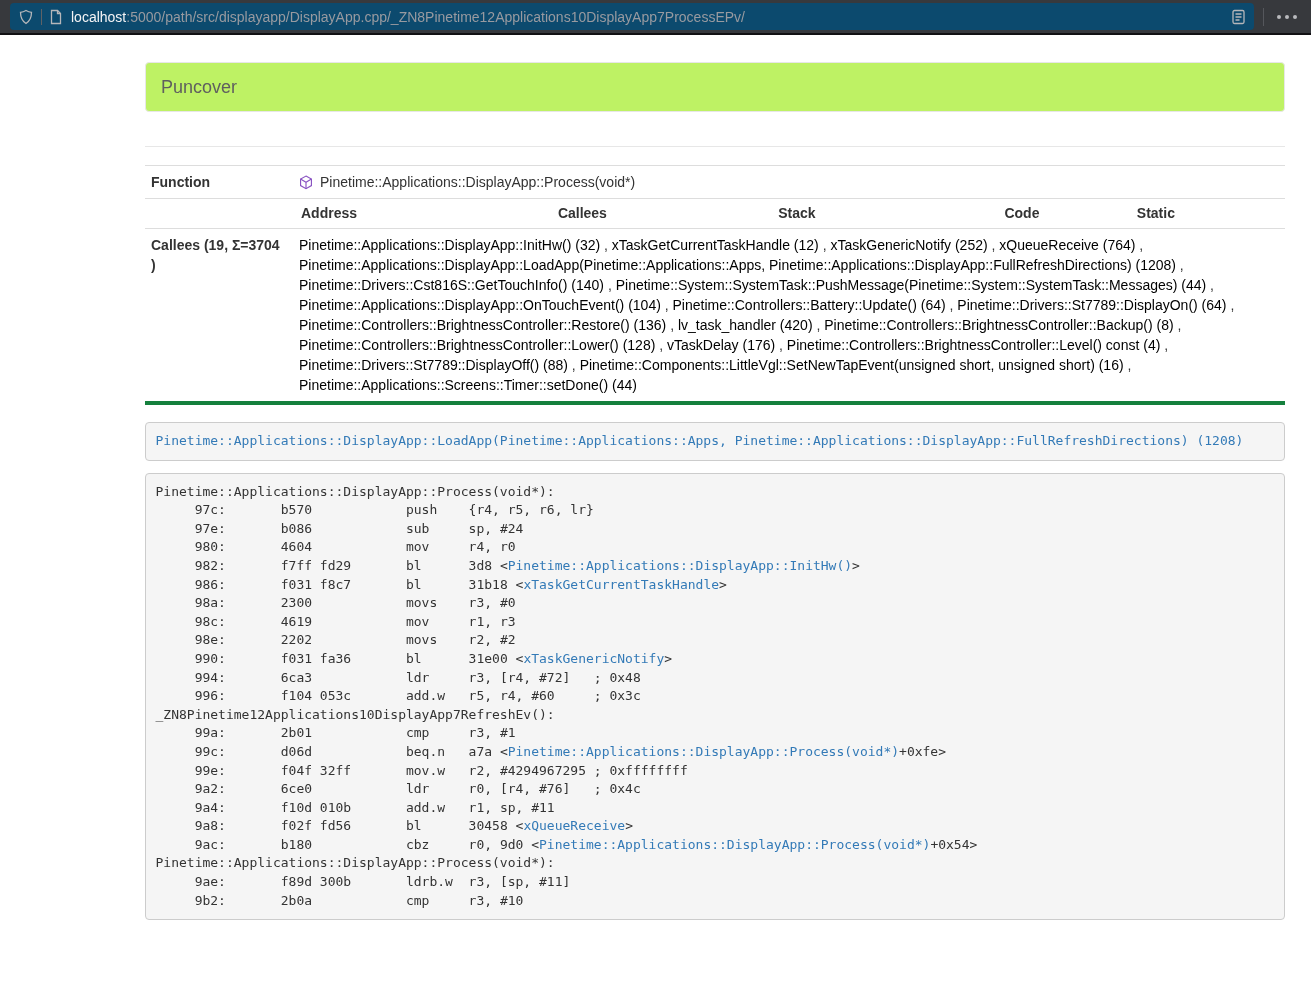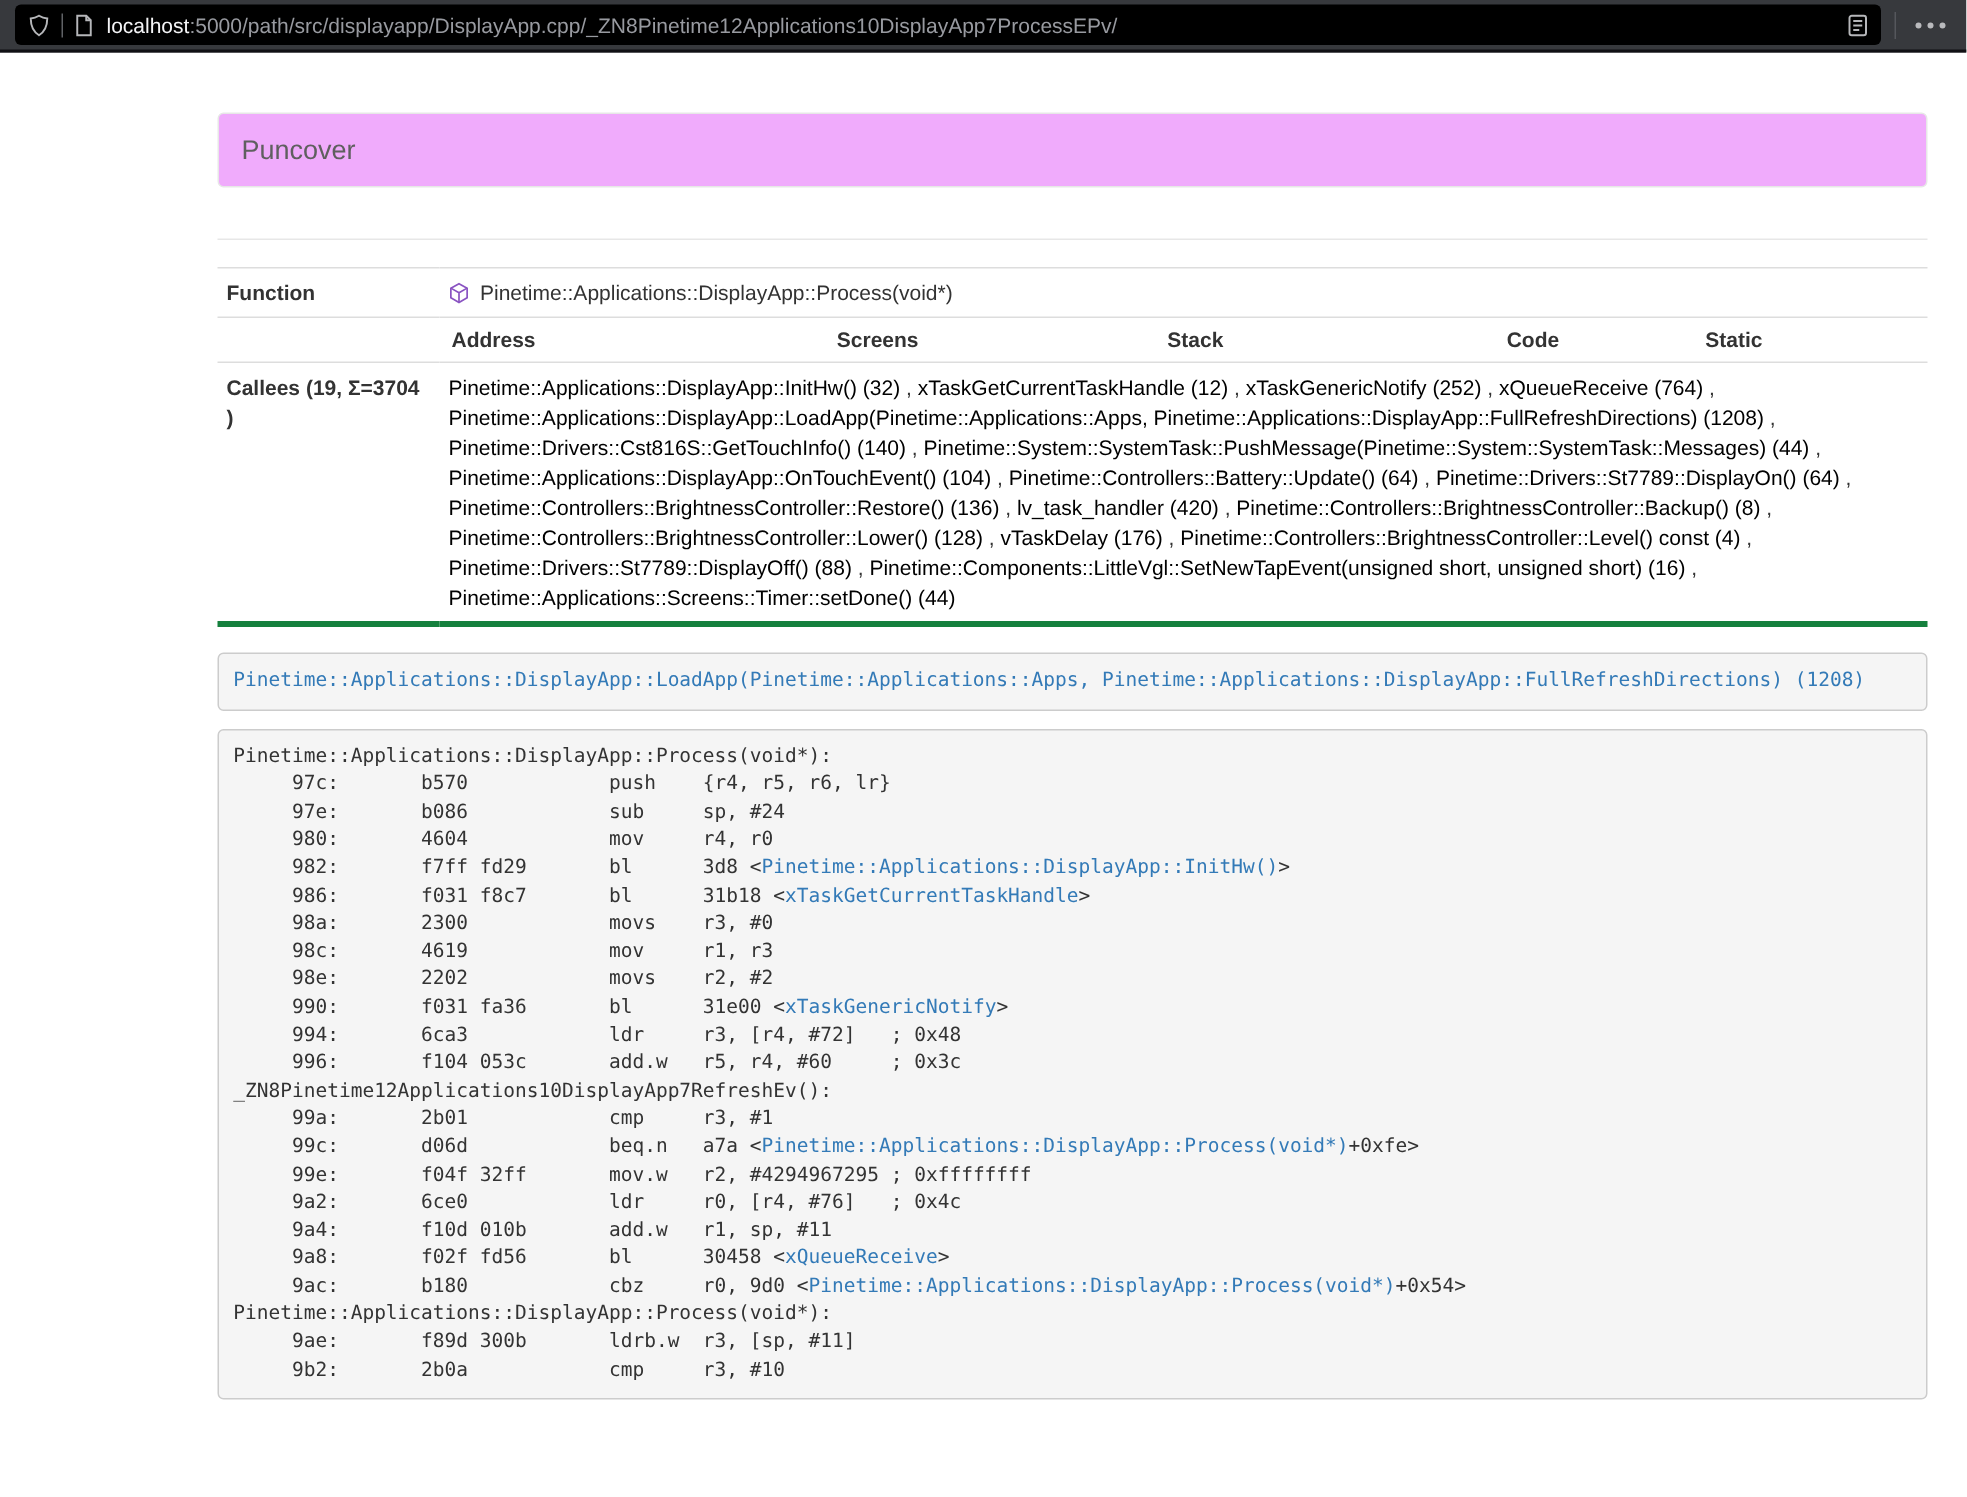--- a/index.html
+++ b/index.html
@@ -7,38 +7,38 @@
     width:1311px;height:998px;overflow:hidden;
     font-family:"Liberation Sans",sans-serif;
     font-size:14px;color:#333;background:#fff;
   }
   
   .browser-bar{
     height:35px;background:#37393d;border-bottom:2px solid #111114;
     display:flex;align-items:center;padding:0 10px;box-sizing:border-box;
   }
   .urlbar{
-    flex:1;height:27px;background:#000000;border-radius:4px;
+    flex:1;height:27px;background:#0c4a6e;border-radius:4px;
     display:flex;align-items:center;padding:0 8px;min-width:0;
   }
   .urlbar .vdiv{width:1px;height:16px;background:#606266;margin:0 7px;}
   .chrome-icon{flex:0 0 auto;display:block;}
   .url-text{
     flex:1;min-width:0;white-space:nowrap;overflow:hidden;
     font-size:14px;color:#989aa0;margin-left:8px;
   }
   .url-text .host{color:#f4f4f6;}
   .toolbar-div{width:1px;height:18px;background:#55575c;margin:0 9px;}
   .dots{display:flex;gap:4px;align-items:center;padding:0 4px;}
   .dots i{width:4px;height:4px;border-radius:50%;background:#b9babd;display:block;}
   
   .page{background:#fff;}
   .container{width:1140px;margin-left:145px;}
   .navbar{
-    margin-top:40px;height:50px;background:#f0abfc;border:1px solid #e7e7e7;
+    margin-top:27px;height:50px;background:#bef264;border:1px solid #e7e7e7;
     border-radius:4px;box-sizing:border-box;display:flex;align-items:center;
   }
   .navbar .brand{font-size:18px;color:#5f5f5f;padding:0 15px;line-height:20px;text-decoration:none;}
   hr.sep{border:0;border-top:1px solid #e7e7e7;margin:34px 0 18px 0;}
   .breadcrumb{font-size:14px;line-height:20px;color:#333;}
   .breadcrumb a{color:#337ab7;text-decoration:none;}
   .breadcrumb .bsep{color:#777;}
   
   table.info{width:100%;border-collapse:collapse;margin-top:8px;border-bottom:4px solid #15803d;}
   table.info>tbody>tr>th,table.info>tbody>tr>td{
@@ -123,21 +123,21 @@
               <colgroup>
                   <col style="width:26%">
                   <col style="width:22.3%">
                   <col style="width:22.9%">
                   <col style="width:13.4%">
                   <col style="width:15.4%">
                 </colgroup>
               <tbody>
                   <tr>
                 <th>Address</th>
-                <th>Screens</th>
+                <th>Callees</th>
                 <th>Stack</th>
                 <th>Code</th>
                 <th>Static</th>
               </tr>
             </tbody>
               </table>
           </td>
         </tr>
         <tr>
           <th>Callees (19, Σ=3704 )</th>

